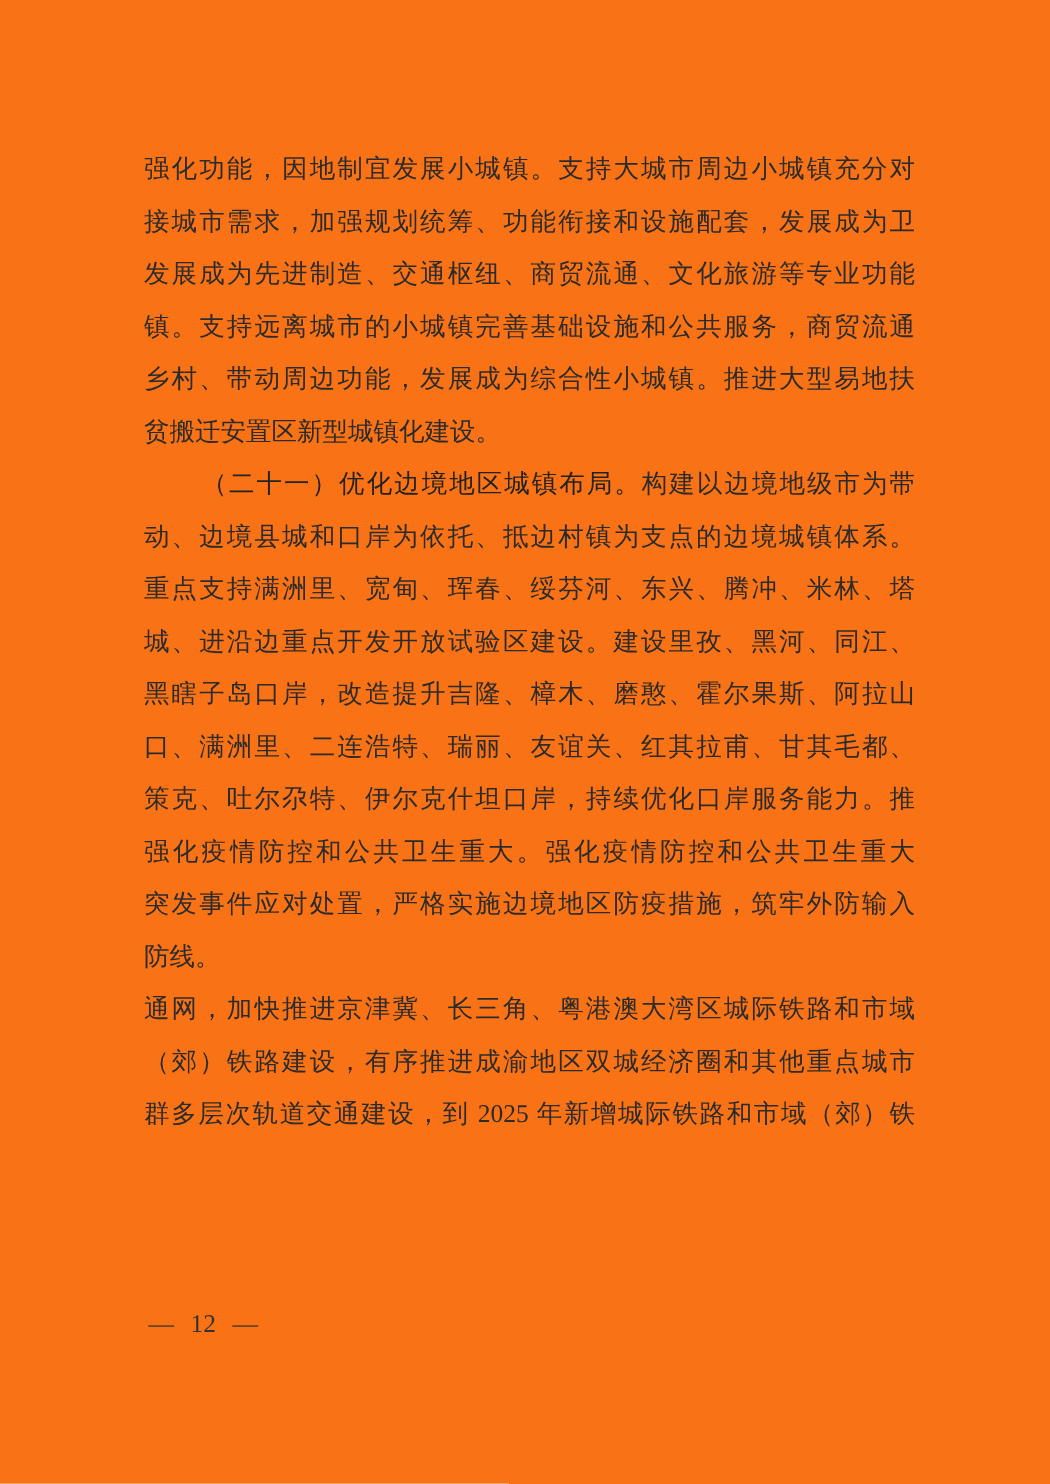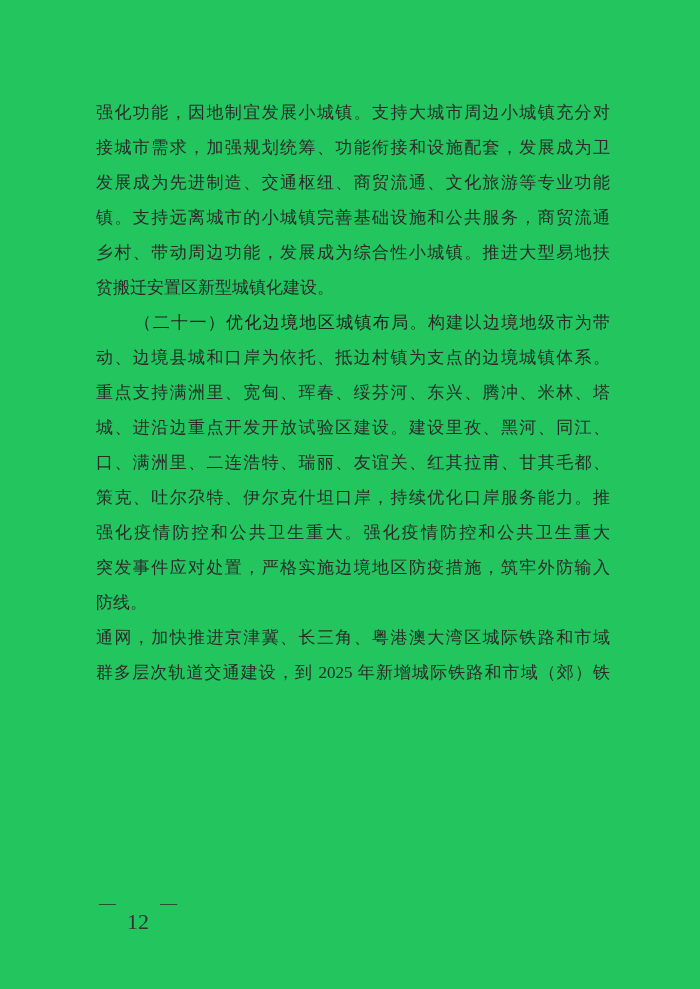--- a/index.html
+++ b/index.html
@@ -9,21 +9,21 @@
     height: 989px;
     position: relative;
     font-family: "Liberation Serif", "DejaVu Serif", serif;
     overflow: hidden;
   }
   .page {
     position: absolute;
     left: 0; top: 0;
     width: 700px;
     height: 989px;
-    background: #22c55e;
+    background: #f97316;
   }
   .text-block {
     position: absolute;
     left: 96px;
     top: 95px;
     width: 514px;
     color: #2b2b2b;
   }
   .line {
     font-size: 17px;
@@ -52,44 +52,46 @@
     left: 99px;
     top: 871px;
     display: flex;
     align-items: center;
     gap: 11px;
     font-size: 17px;
     line-height: 24px;
     color: #333333;
   }
   .footer .dash { letter-spacing: 0; }
-  .footer .num { font-size: 22px; margin-top: 39px; }
+  .footer .num { font-size: 17px; }
 </style>
 </head>
 <body>
 
 <div class="page">
 
   <div class="text-block">
       <div class="line fill"><span>强化功能，因地制宜发展小城镇。支持大城市周边小城镇充分对</span></div>
       <div class="line fill"><span>接城市需求，加强规划统筹、功能衔接和设施配套，发展成为卫</span></div>
       <div class="line fill"><span>发展成为先进制造、交通枢纽、商贸流通、文化旅游等专业功能</span></div>
       <div class="line fill"><span>镇。支持远离城市的小城镇完善基础设施和公共服务，商贸流通</span></div>
       <div class="line fill"><span>乡村、带动周边功能，发展成为综合性小城镇。推进大型易地扶</span></div>
       <div class="line"><span>贫搬迁安置区新型城镇化建设。</span></div>
       <div class="line fill"><span class="indent"></span><span class="bold">（二十一）优化边境地区城镇布局。</span><span>构建以边境地级市为带</span></div>
       <div class="line fill"><span>动、边境县城和口岸为依托、抵边村镇为支点的边境城镇体系。</span></div>
       <div class="line fill"><span>重点支持满洲里、宽甸、珲春、绥芬河、东兴、腾冲、米林、塔</span></div>
       <div class="line fill"><span>城、进沿边重点开发开放试验区建设。建设里孜、黑河、同江、</span></div>
+      <div class="line fill"><span>黑瞎子岛口岸，改造提升吉隆、樟木、磨憨、霍尔果斯、阿拉山</span></div>
       <div class="line fill"><span>口、满洲里、二连浩特、瑞丽、友谊关、红其拉甫、甘其毛都、</span></div>
       <div class="line fill"><span>策克、吐尔尕特、伊尔克什坦口岸，持续优化口岸服务能力。推</span></div>
       <div class="line fill"><span>强化疫情防控和公共卫生重大。强化疫情防控和公共卫生重大</span></div>
       <div class="line fill"><span>突发事件应对处置，严格实施边境地区防疫措施，筑牢外防输入</span></div>
       <div class="line"><span>防线。</span></div>
       <div class="line fill"><span>通网，加快推进京津冀、长三角、粤港澳大湾区城际铁路和市域</span></div>
+      <div class="line fill"><span>（郊）铁路建设，有序推进成渝地区双城经济圈和其他重点城市</span></div>
       <div class="line fill"><span>群多层次轨道交通建设，到 2025 年新增城际铁路和市域（郊）铁</span></div>
     </div>
 
   <div class="footer">
     <span class="dash">—</span>
     <span class="num">12</span>
     <span class="dash">—</span>
   </div>
 
 </div>

